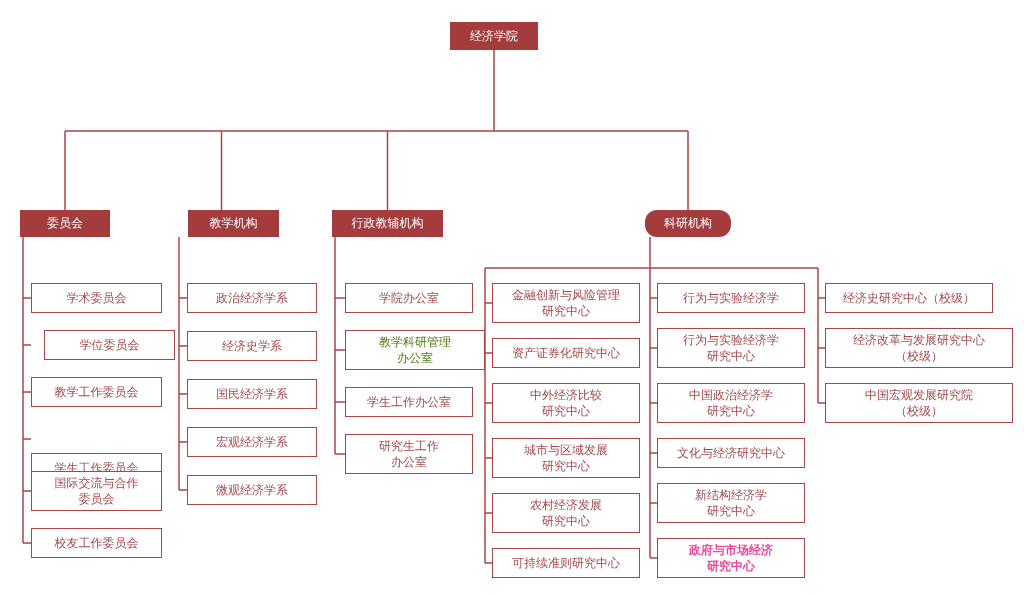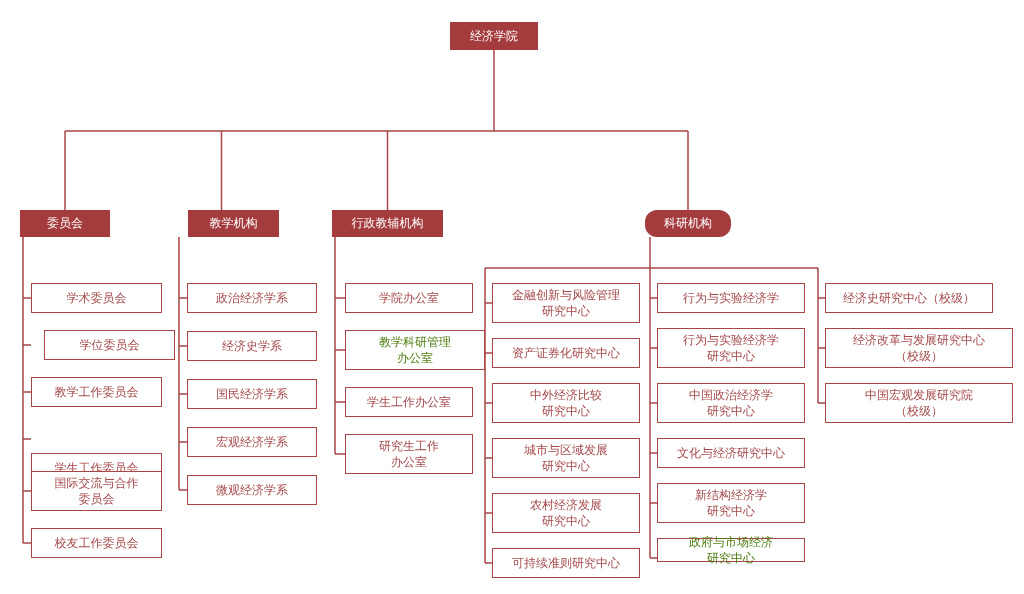--- a/index.html
+++ b/index.html
@@ -108,21 +108,21 @@
 研究中心</div>
       <div class="node leaf" style="left: 492px; top: 548px; width: 148px; height: 30px; border: 1.5px solid rgb(169, 69, 71); color: rgb(165, 73, 75);">可持续准则研究中心</div>
       <div class="node leaf" style="left: 657px; top: 283px; width: 148px; height: 30px; border: 1.5px solid rgb(169, 69, 71); color: rgb(165, 73, 75);">行为与实验经济学</div>
       <div class="node leaf" style="left: 657px; top: 328px; width: 148px; height: 40px; border: 1.5px solid rgb(169, 69, 71); color: rgb(165, 73, 75);">行为与实验经济学
 研究中心</div>
       <div class="node leaf" style="left: 657px; top: 383px; width: 148px; height: 40px; border: 1.5px solid rgb(169, 69, 71); color: rgb(165, 73, 75);">中国政治经济学
 研究中心</div>
       <div class="node leaf" style="left: 657px; top: 438px; width: 148px; height: 30px; border: 1.5px solid rgb(169, 69, 71); color: rgb(165, 73, 75);">文化与经济研究中心</div>
       <div class="node leaf" style="left: 657px; top: 483px; width: 148px; height: 40px; border: 1.5px solid rgb(169, 69, 71); color: rgb(165, 73, 75);">新结构经济学
 研究中心</div>
-      <div class="node leaf" style="left: 657px; top: 538px; width: 148px; height: 24px; border: 1.5px solid rgb(169, 69, 71); color: #4d7c0f;">政府与市场经济
+      <div class="node leaf" style="left: 657px; top: 538px; width: 148px; height: 40px; border: 1.5px solid rgb(169, 69, 71); color: #ec4899; font-weight: bold;">政府与市场经济
 研究中心</div>
       <div class="node leaf" style="left: 825px; top: 283px; width: 168px; height: 30px; border: 1.5px solid rgb(169, 69, 71); color: rgb(165, 73, 75);">经济史研究中心（校级）</div>
       <div class="node leaf" style="left: 825px; top: 328px; width: 188px; height: 40px; border: 1.5px solid rgb(169, 69, 71); color: rgb(165, 73, 75);">经济改革与发展研究中心
 （校级）</div>
       <div class="node leaf" style="left: 825px; top: 383px; width: 188px; height: 40px; border: 1.5px solid rgb(169, 69, 71); color: rgb(165, 73, 75);">中国宏观发展研究院
 （校级）</div>
     </div>
 </div>
 
 </body></html>

